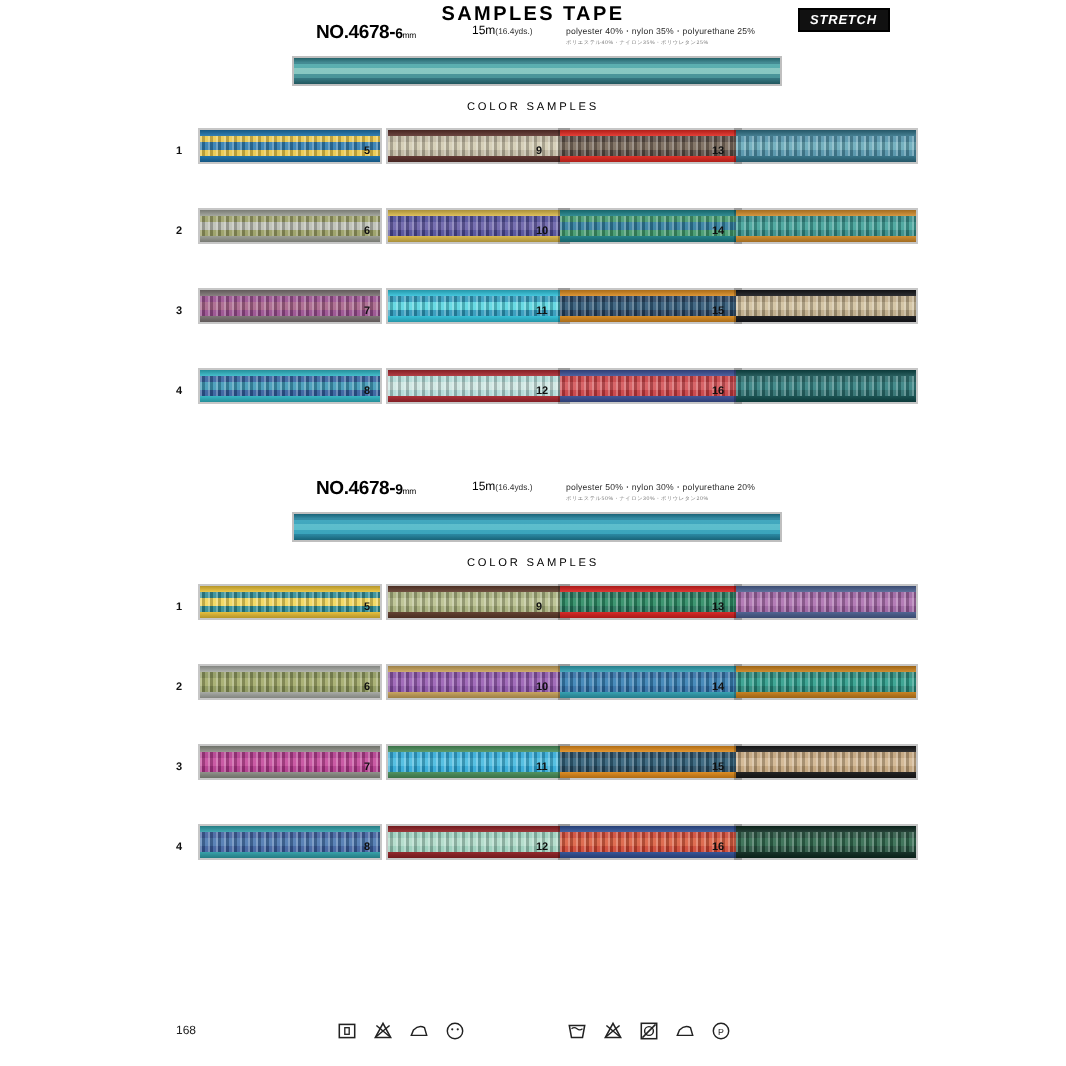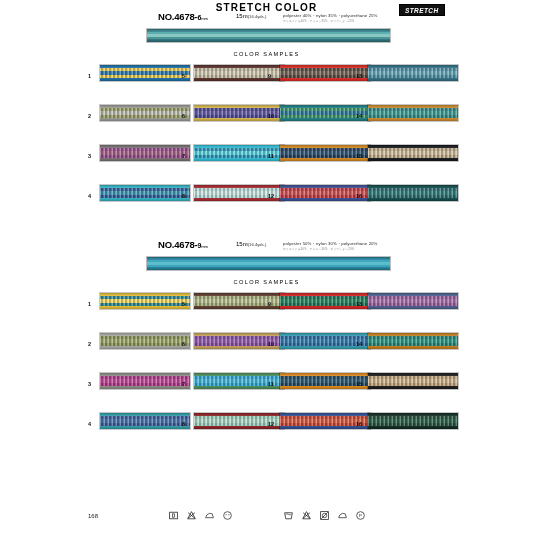--- a/index.html
+++ b/index.html
@@ -124,21 +124,21 @@
   }
   .care-group{position:absolute;top:3px;display:flex;gap:7px;align-items:center;}
   .care-icon{width:11px;height:11px;}
   .care-icon svg{display:block;}
 </style>
 </head>
 <body>
 
 <div class="page">
 
-  <div class="main-title">STRETCH  COLOR</div>
+  <div class="main-title">SAMPLES  TAPE</div>
   <div class="stretch-badge">STRETCH</div>
 
   <div class="section" id="section-0" style="top:10px;">
     <div class="sec-head">
       <div class="sec-no">
         <span>NO.4678-</span><span class="sz"><span>6</span><small>mm</small></span>
       </div>
       <div class="sec-len">
         <span>15m</span><small>(16.4yds.)</small>
       </div>

